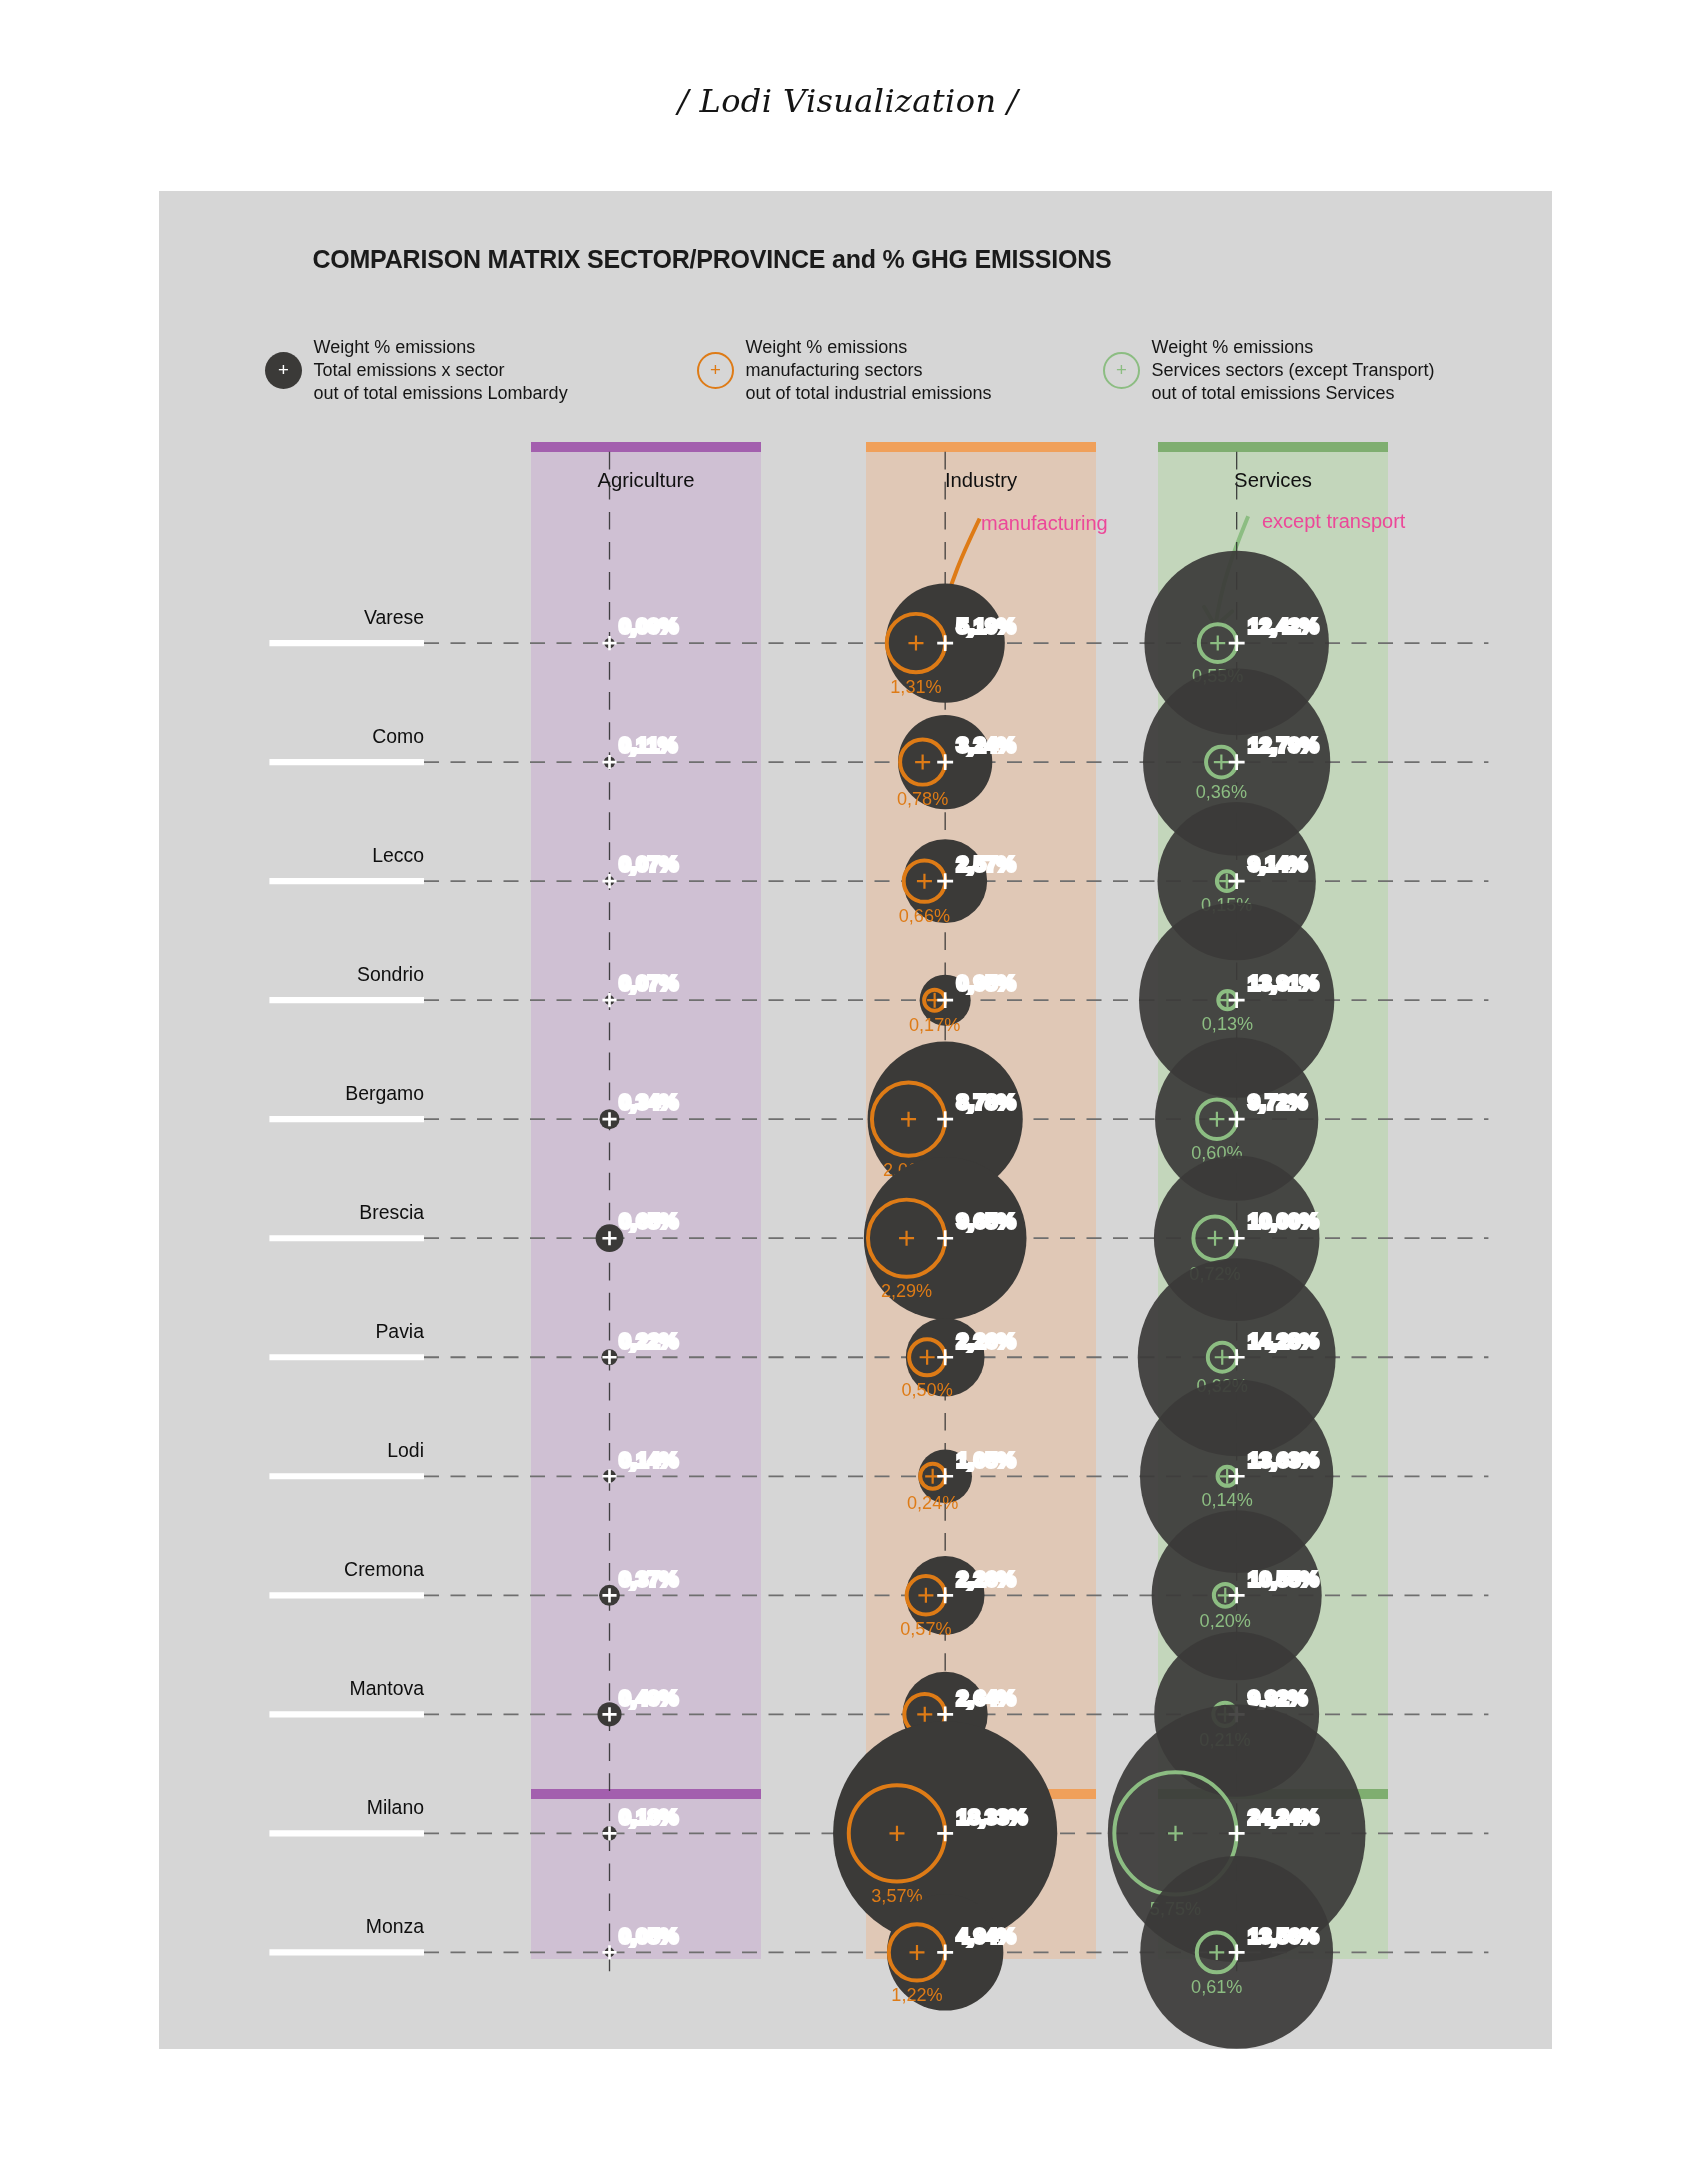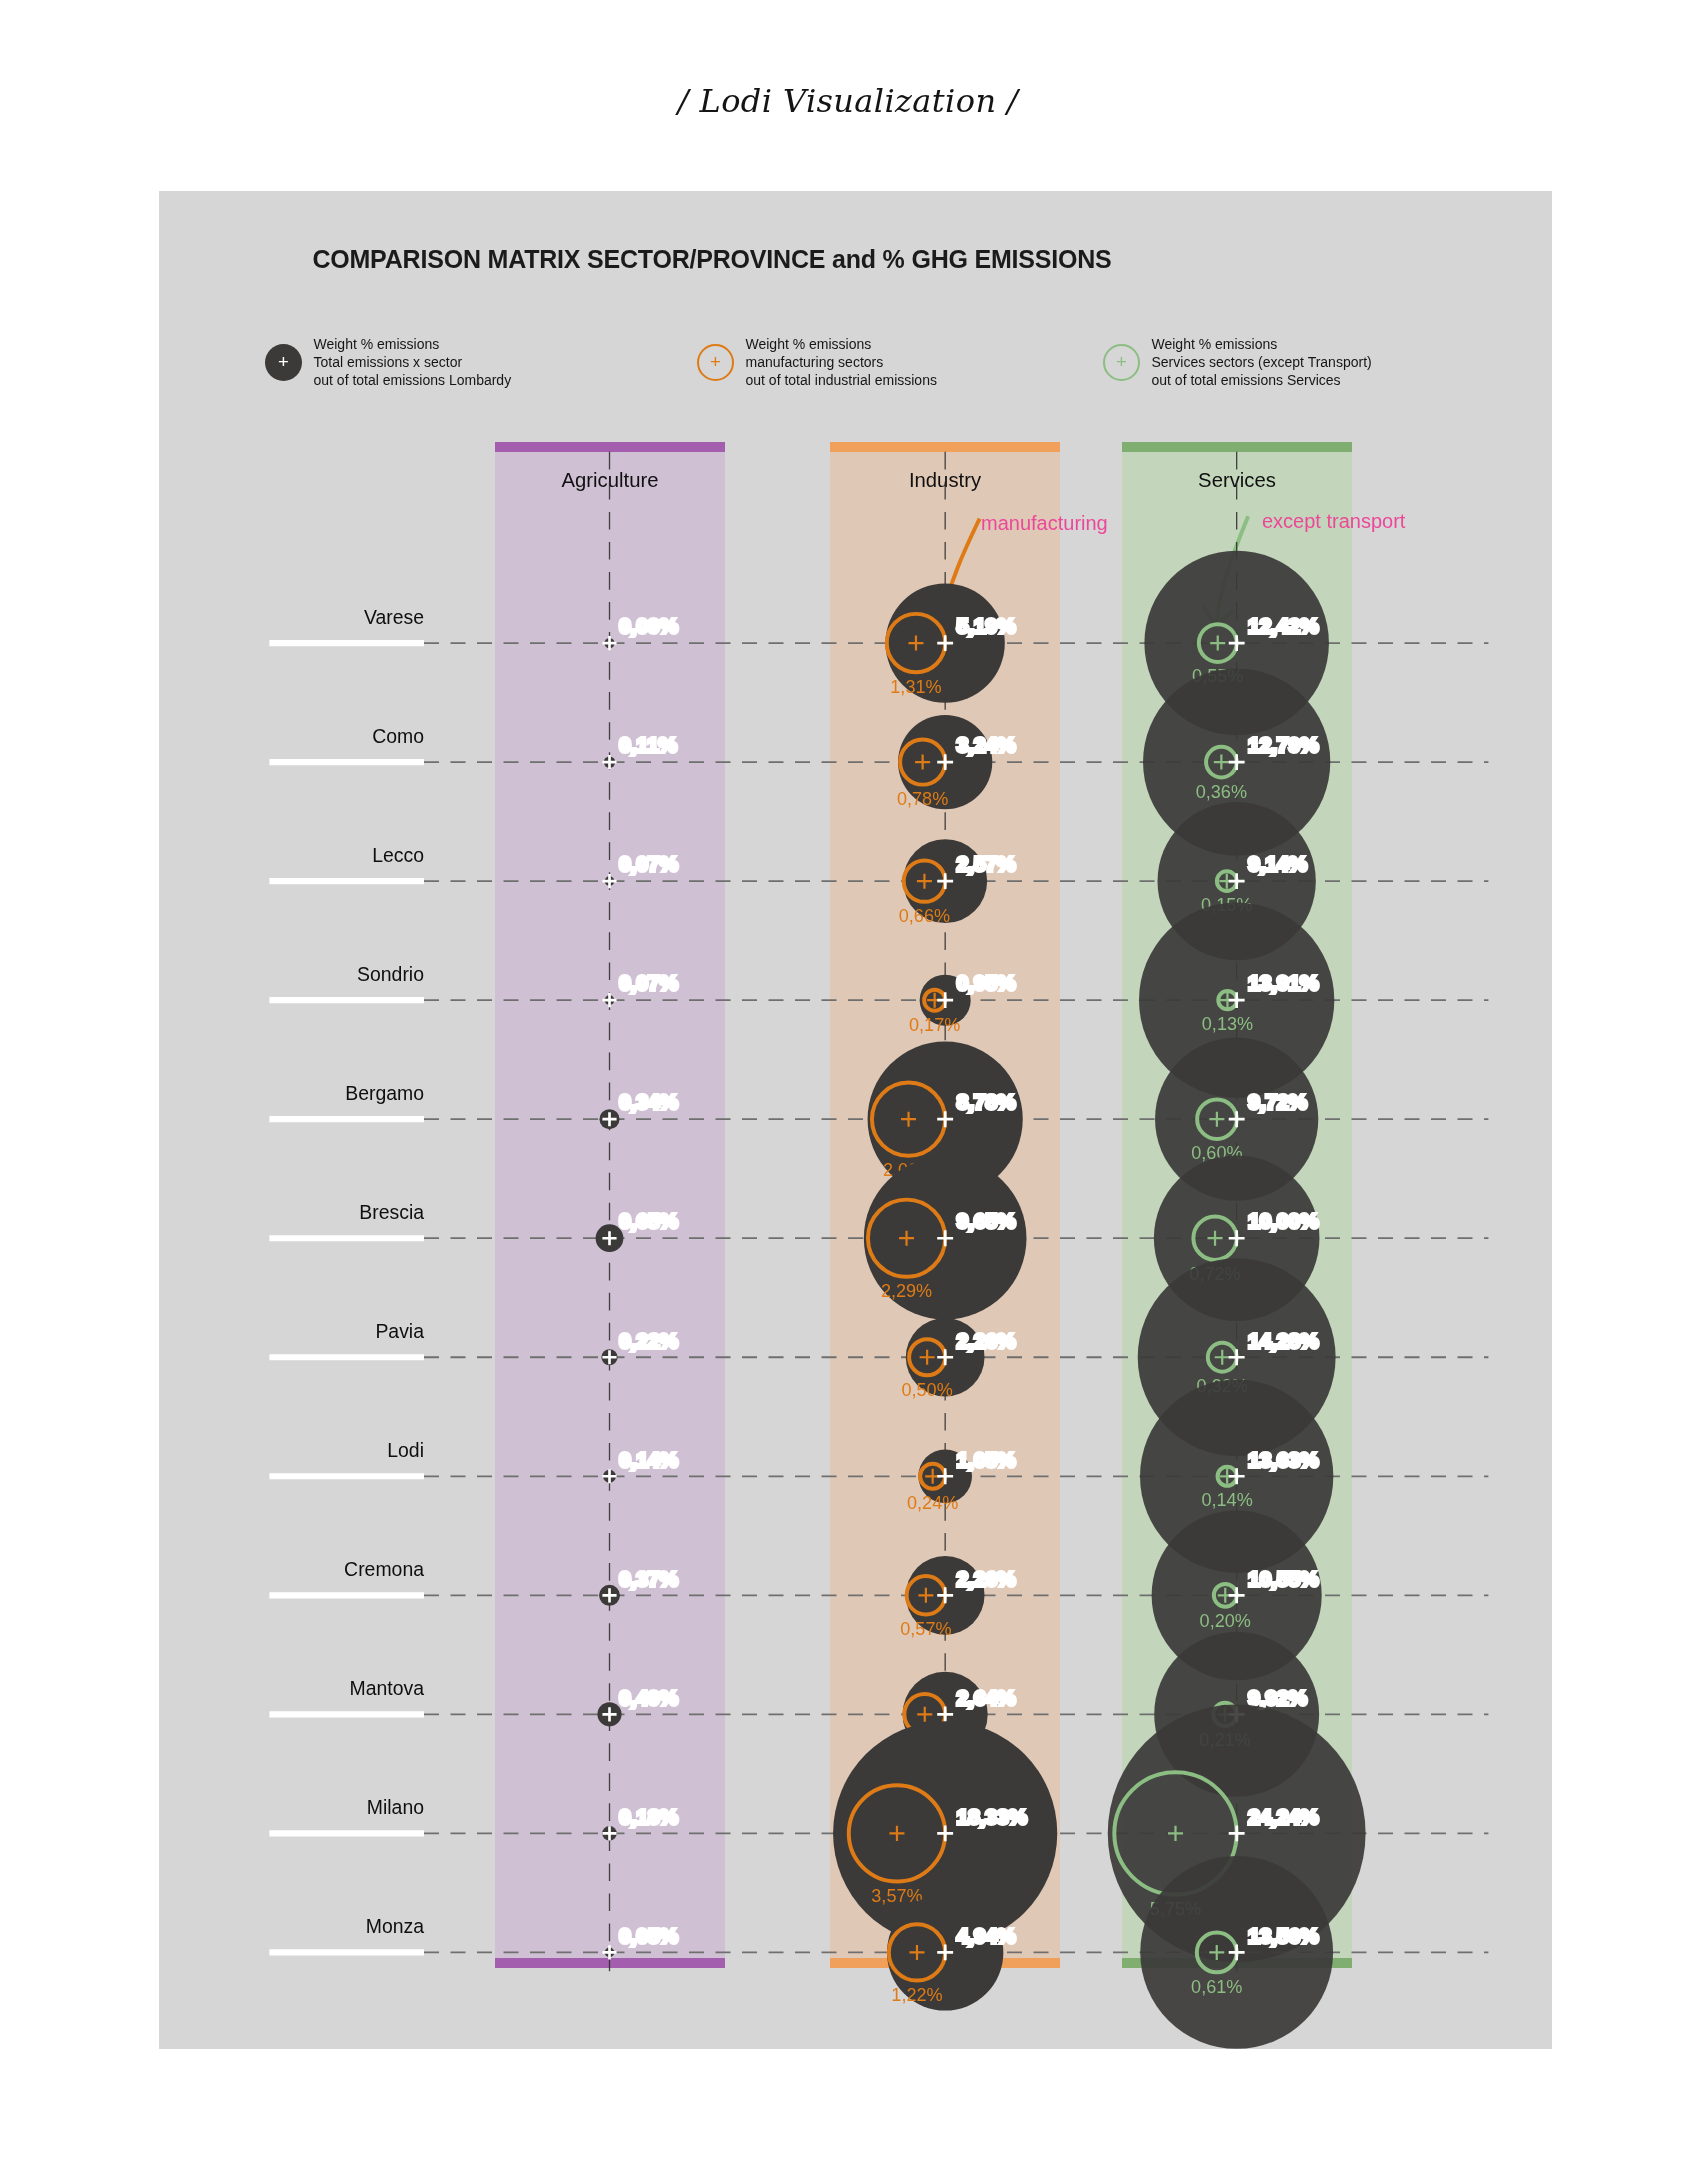--- a/index.html
+++ b/index.html
@@ -23,23 +23,23 @@
     font-family:"Liberation Sans", sans-serif;
   }
   
   .legend-item{position:absolute;top:336px;display:flex;align-items:center;gap:11.5px;}
   #legend-0{left:265px;}
   #legend-1{left:697px;}
   #legend-2{left:1103px;}
   .legend-mark{width:37px;height:37px;border-radius:50%;
     display:flex;align-items:center;justify-content:center;flex:0 0 auto;}
   .legend-mark .plus{font-size:18.6px;line-height:1;font-weight:300;}
-  .legend-text{font-size:14px;line-height:1.27;color:#161616;white-space:nowrap;}
+  .legend-text{font-size:18px;line-height:1.27;color:#161616;white-space:nowrap;}
   
-  .sector-col{position:absolute;top:442px;width:230px;height:1526px;}
+  .sector-col{position:absolute;top:442px;width:230px;height:1357px;margin-left:36px;}
   .sector-cap{position:absolute;left:0;top:0;width:100%;height:9.7px;}
   .sector-body{position:absolute;left:0;top:9.7px;width:100%;height:1507px;}
   .sector-foot{position:absolute;left:0;bottom:0;width:100%;height:9.7px;}
   .sector-label{position:absolute;left:0;top:27px;width:100%;text-align:center;
     font-size:20.3px;color:#101010;font-family:"Liberation Sans", sans-serif;}
   #col-agriculture{left:495px;}
   #col-industry{left:830px;}
   #col-services{left:1122px;}
   
   .annot{position:absolute;font-size:20px;color:#ec4899;white-space:nowrap;}

